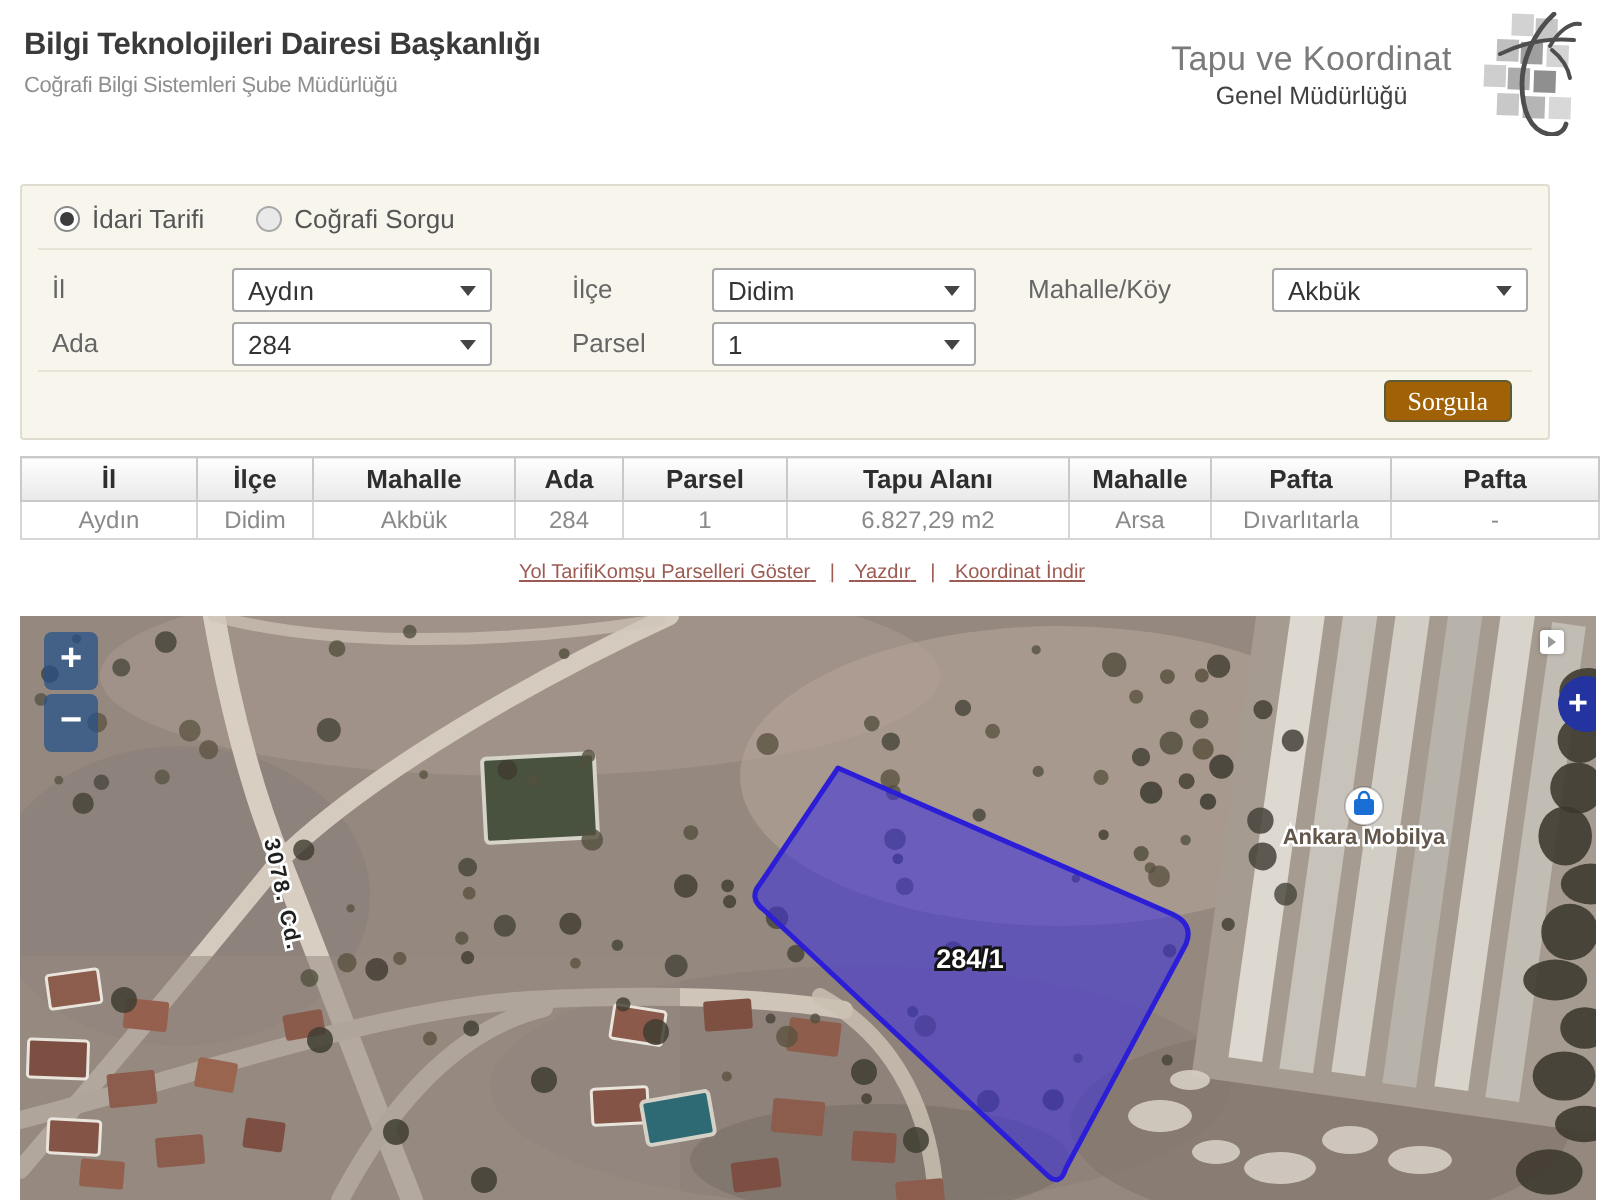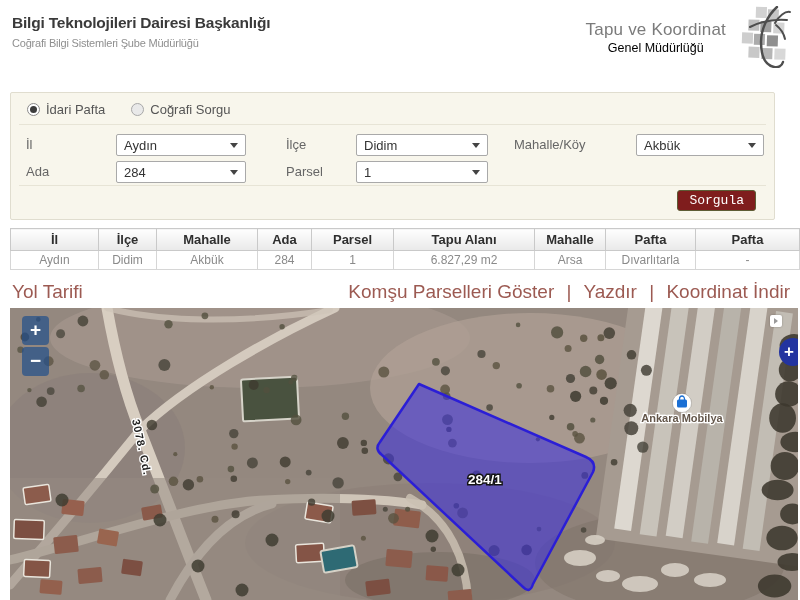--- a/index.html
+++ b/index.html
@@ -6,21 +6,21 @@
     font-family:"Liberation Sans","DejaVu Sans",sans-serif;}
   .page{position:relative;width:800px;height:572px;background:#fff;}
 
   
   .dept{position:absolute;left:12px;top:14px;}
   .dept .t1{font-size:15.5px;font-weight:bold;color:#3a3a3a;letter-spacing:-0.2px;}
   .dept .t2{font-size:11px;color:#8f8f8f;margin-top:5px;letter-spacing:-0.2px;}
   .org{position:absolute;right:8px;top:6px;display:flex;align-items:center;}
   .org-text{text-align:center;margin-right:8px;}
   .org-text .o1{font-size:17px;color:#7b7b7b;letter-spacing:0.2px;}
-  .org-text .o2{font-size:12.5px;color:#000000;margin-top:1px;}
+  .org-text .o2{font-size:12.5px;color:#404040;margin-top:1px;}
   .logo{width:58px;height:62px;}
 
   
   .panel{position:absolute;left:10px;top:92px;width:763px;height:126px;
     background:#f8f6ec;border:1px solid #e0ddcf;border-radius:2px;}
   .radios{position:absolute;left:16px;top:9px;display:flex;gap:26px;align-items:center;
     font-size:13px;color:#555;}
   .radio-item{display:flex;align-items:center;gap:6px;cursor:pointer;}
   .rb{width:13px;height:13px;border-radius:50%;background:#fff;border:1px solid #8a8a8a;
     box-sizing:border-box;display:inline-block;}
@@ -32,33 +32,33 @@
   .sel{position:absolute;height:22px;box-sizing:border-box;background:#fff;border:1px solid #a9a9a9;
     border-radius:2px;display:flex;align-items:center;padding:0 7px;font-size:13px;color:#333;cursor:pointer;}
   .arr{width:0;height:0;border-left:4px solid transparent;border-right:4px solid transparent;
     border-top:5px solid #444;margin-left:auto;}
   .l-il{left:15px;top:41px;}   .sel-il{left:105px;top:41px;width:130px;}
   .l-ilce{left:275px;top:41px;}.sel-ilce{left:345px;top:41px;width:132px;}
   .l-mah{left:503px;top:41px;} .sel-mah{left:625px;top:41px;width:128px;}
   .l-ada{left:15px;top:68px;}  .sel-ada{left:105px;top:68px;width:130px;}
   .l-par{left:275px;top:68px;} .sel-par{left:345px;top:68px;width:132px;}
   .sorgula{position:absolute;right:18px;top:97px;height:21px;padding:0 11px;
-    background:#7f1d1d;border:1px solid #5d5c35;border-radius:3px;color:#fff;font-size:13px;
-    font-family:Liberation Mono, monospace;cursor:pointer;}
+    background:#a16207;border:1px solid #5d5c35;border-radius:3px;color:#fff;font-size:13px;
+    font-family:Liberation Serif, serif;cursor:pointer;}
 
   
   .rtable{position:absolute;left:10px;top:228px;border-collapse:collapse;table-layout:fixed;width:789px;}
   .rtable th{border:1px solid #c9c9c9;background:linear-gradient(#fefefe,#e9e9e9);
     font-size:13px;font-weight:bold;color:#2e2e2e;height:21px;padding:0;text-align:center;}
   .rtable td{border:1px solid #d6d6d6;background:#fff;font-size:12px;color:#8a8a8a;
     height:18px;padding:0;text-align:center;}
 
   
   .links{position:absolute;left:12px;right:10px;top:281px;display:flex;
-    justify-content:space-between;font-size:19px;color:#9c5a52;}
+    justify-content:center;font-size:10px;color:#9c5a52;text-decoration:underline;}
   .link{cursor:pointer;}
   .pipe{margin:0 7px;color:#9c5a52;}
 
   
   .map{position:absolute;left:10px;top:308px;width:788px;height:292px;overflow:hidden;background:#94887f;}
   .map svg{display:block;overflow:hidden;}
   .zoomctl{position:absolute;left:12px;top:8px;}
   .zbtn{width:27px;height:29px;margin-bottom:2px;border-radius:4px;background:rgba(36,80,138,0.72);
     color:#fff;font-size:19px;font-weight:bold;text-align:center;line-height:28px;cursor:pointer;
     user-select:none;}
@@ -109,21 +109,21 @@
         <path d="M41,17 C45,10 51,5 56,6" fill="none" stroke="#4e4e4e" stroke-width="2" stroke-linecap="round"></path>
         <path d="M42,19 C47,23 50,28 51,33" fill="none" stroke="#4e4e4e" stroke-width="2" stroke-linecap="round"></path>
       </svg>
     </div>
   </header>
 
   <section class="panel">
     <div class="radios">
       <label class="radio-item">
         <span class="rb on"></span>
-        <span>İdari Pafta</span>
+        <span>İdari Tarifi</span>
       </label>
       <label class="radio-item">
         <span class="rb off"></span>
         <span>Coğrafi Sorgu</span>
       </label>
     </div>
     <div class="sep s1"></div>
 
     <span class="lbl l-il">İl</span>
     <div class="sel sel-il">

